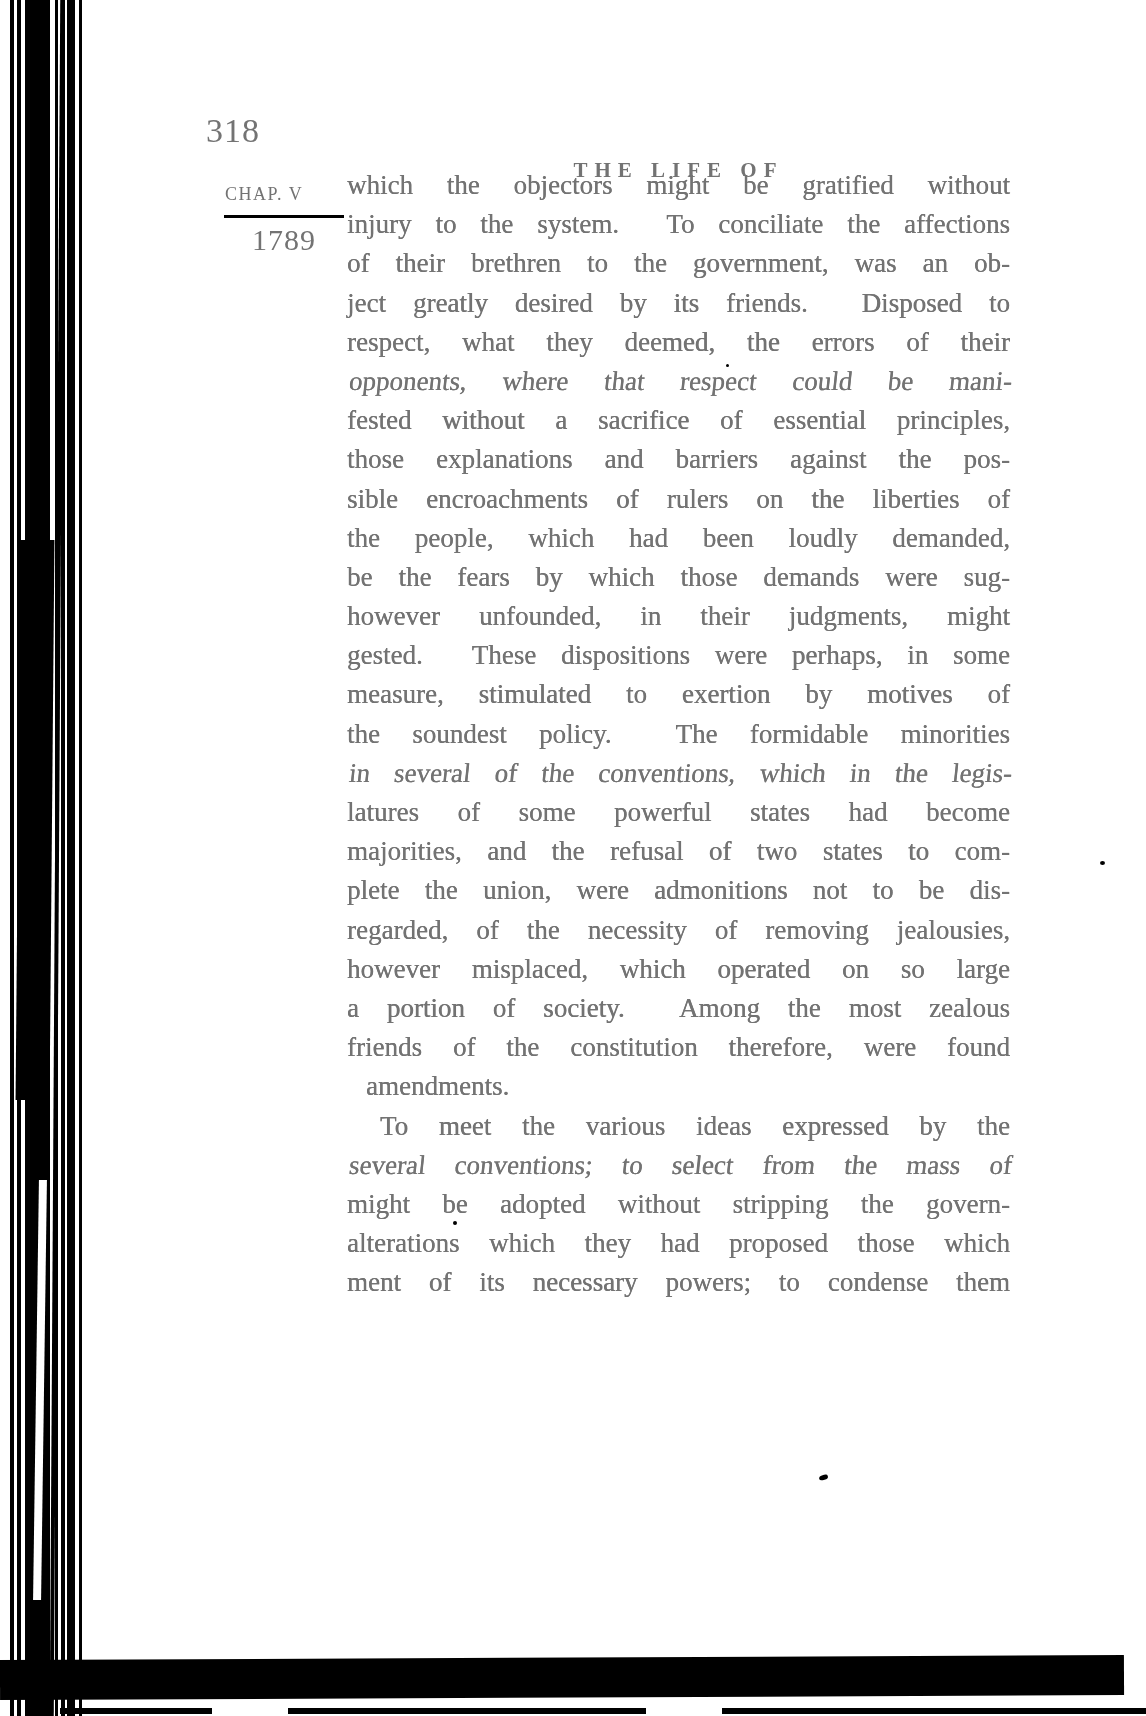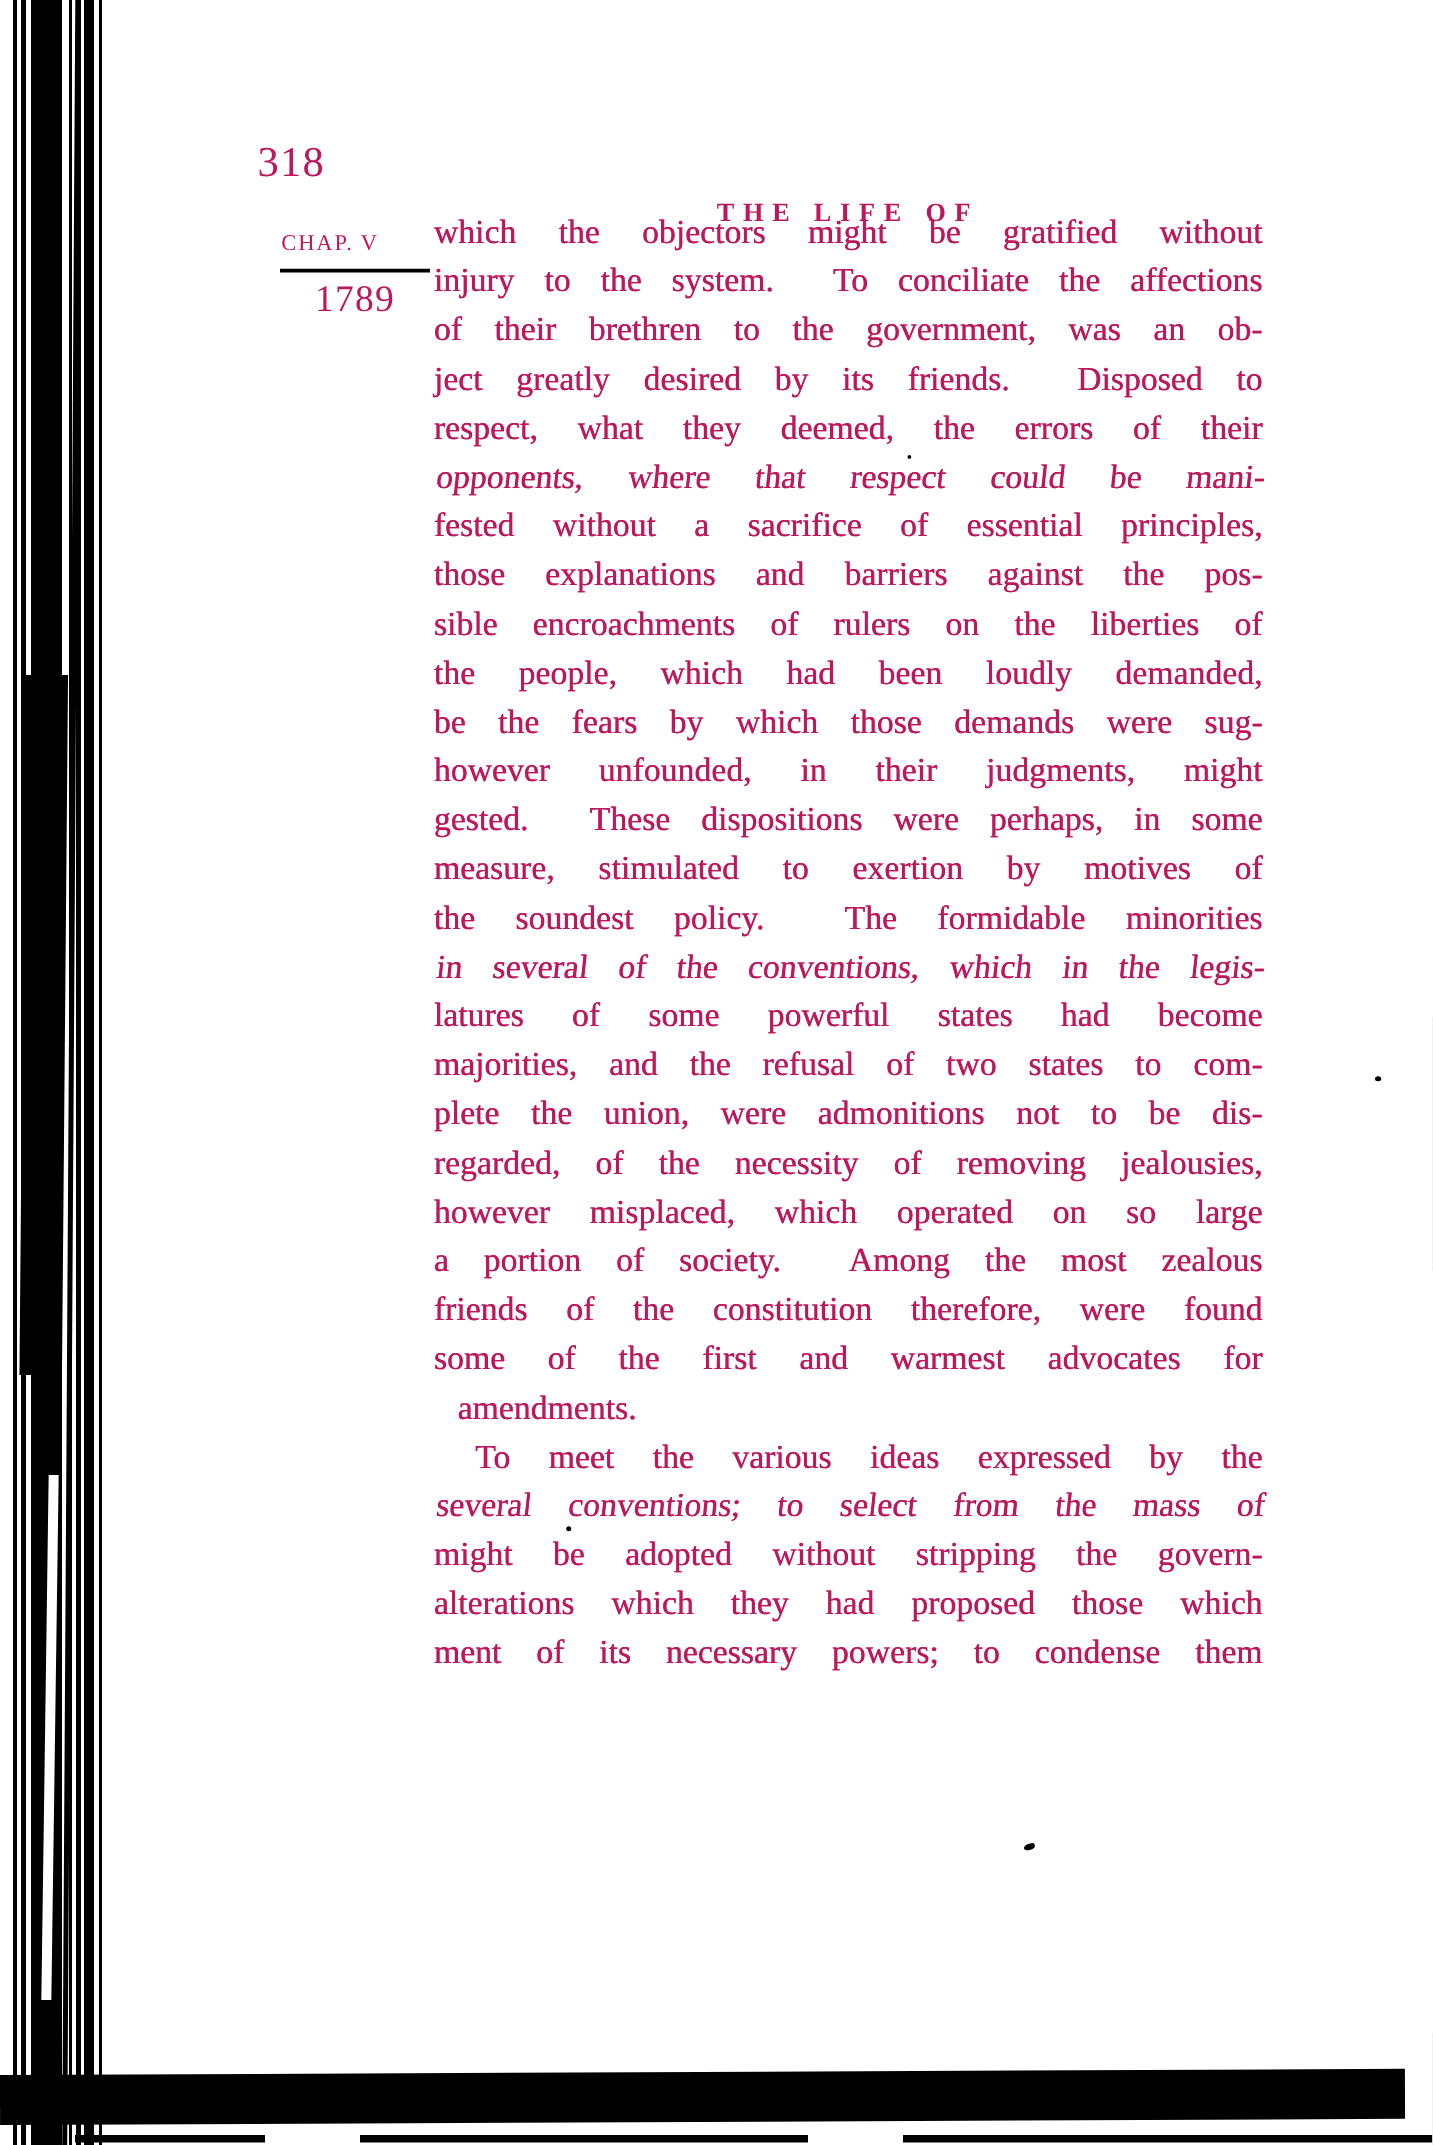--- a/index.html
+++ b/index.html
@@ -3,21 +3,21 @@
 <meta charset="utf-8">
 <style>
   html, body { margin: 0; padding: 0; background: #e8e8e8; }
   .page {
     position: relative;
     width: 1146px;
     height: 1716px;
     background: #ffffff;
     overflow: hidden;
     font-family: "Liberation Serif", serif;
-    color: #be185d;
+    color: #737373;
   }
 
   
   .binding {
     position: absolute;
     left: 0; top: 0;
     width: 86px; height: 100%;
     background: linear-gradient(90deg,
       #fff 0 10px,
       #000 10px 14px,
@@ -178,21 +178,20 @@
       <div class="line">measure, stimulated to exertion by motives of</div>
       <div class="line">the soundest policy.&nbsp; The formidable minorities</div>
       <div class="line oblique">in several of the conventions, which in the legis-</div>
       <div class="line">latures of some powerful states had become</div>
       <div class="line">majorities, and the refusal of two states to com-</div>
       <div class="line">plete the union, were admonitions not to be dis-</div>
       <div class="line">regarded, of the necessity of removing jealousies,</div>
       <div class="line">however misplaced, which operated on so large</div>
       <div class="line">a portion of society.&nbsp; Among the most zealous</div>
       <div class="line">friends of the constitution therefore, were found</div>
-      <div class="line">some of the first and warmest advocates for</div>
       <div class="line no-justify">amendments.</div>
       <div class="line indent">To meet the various ideas expressed by the</div>
       <div class="line oblique">several conventions; to select from the mass of</div>
       <div class="line">might be adopted without stripping the govern-</div>
       <div class="line">alterations which they had proposed those which</div>
       <div class="line">ment of its necessary powers; to condense them</div>
     </div>
 
   <div class="speck speck-1"></div>
   <div class="speck speck-2"></div>

